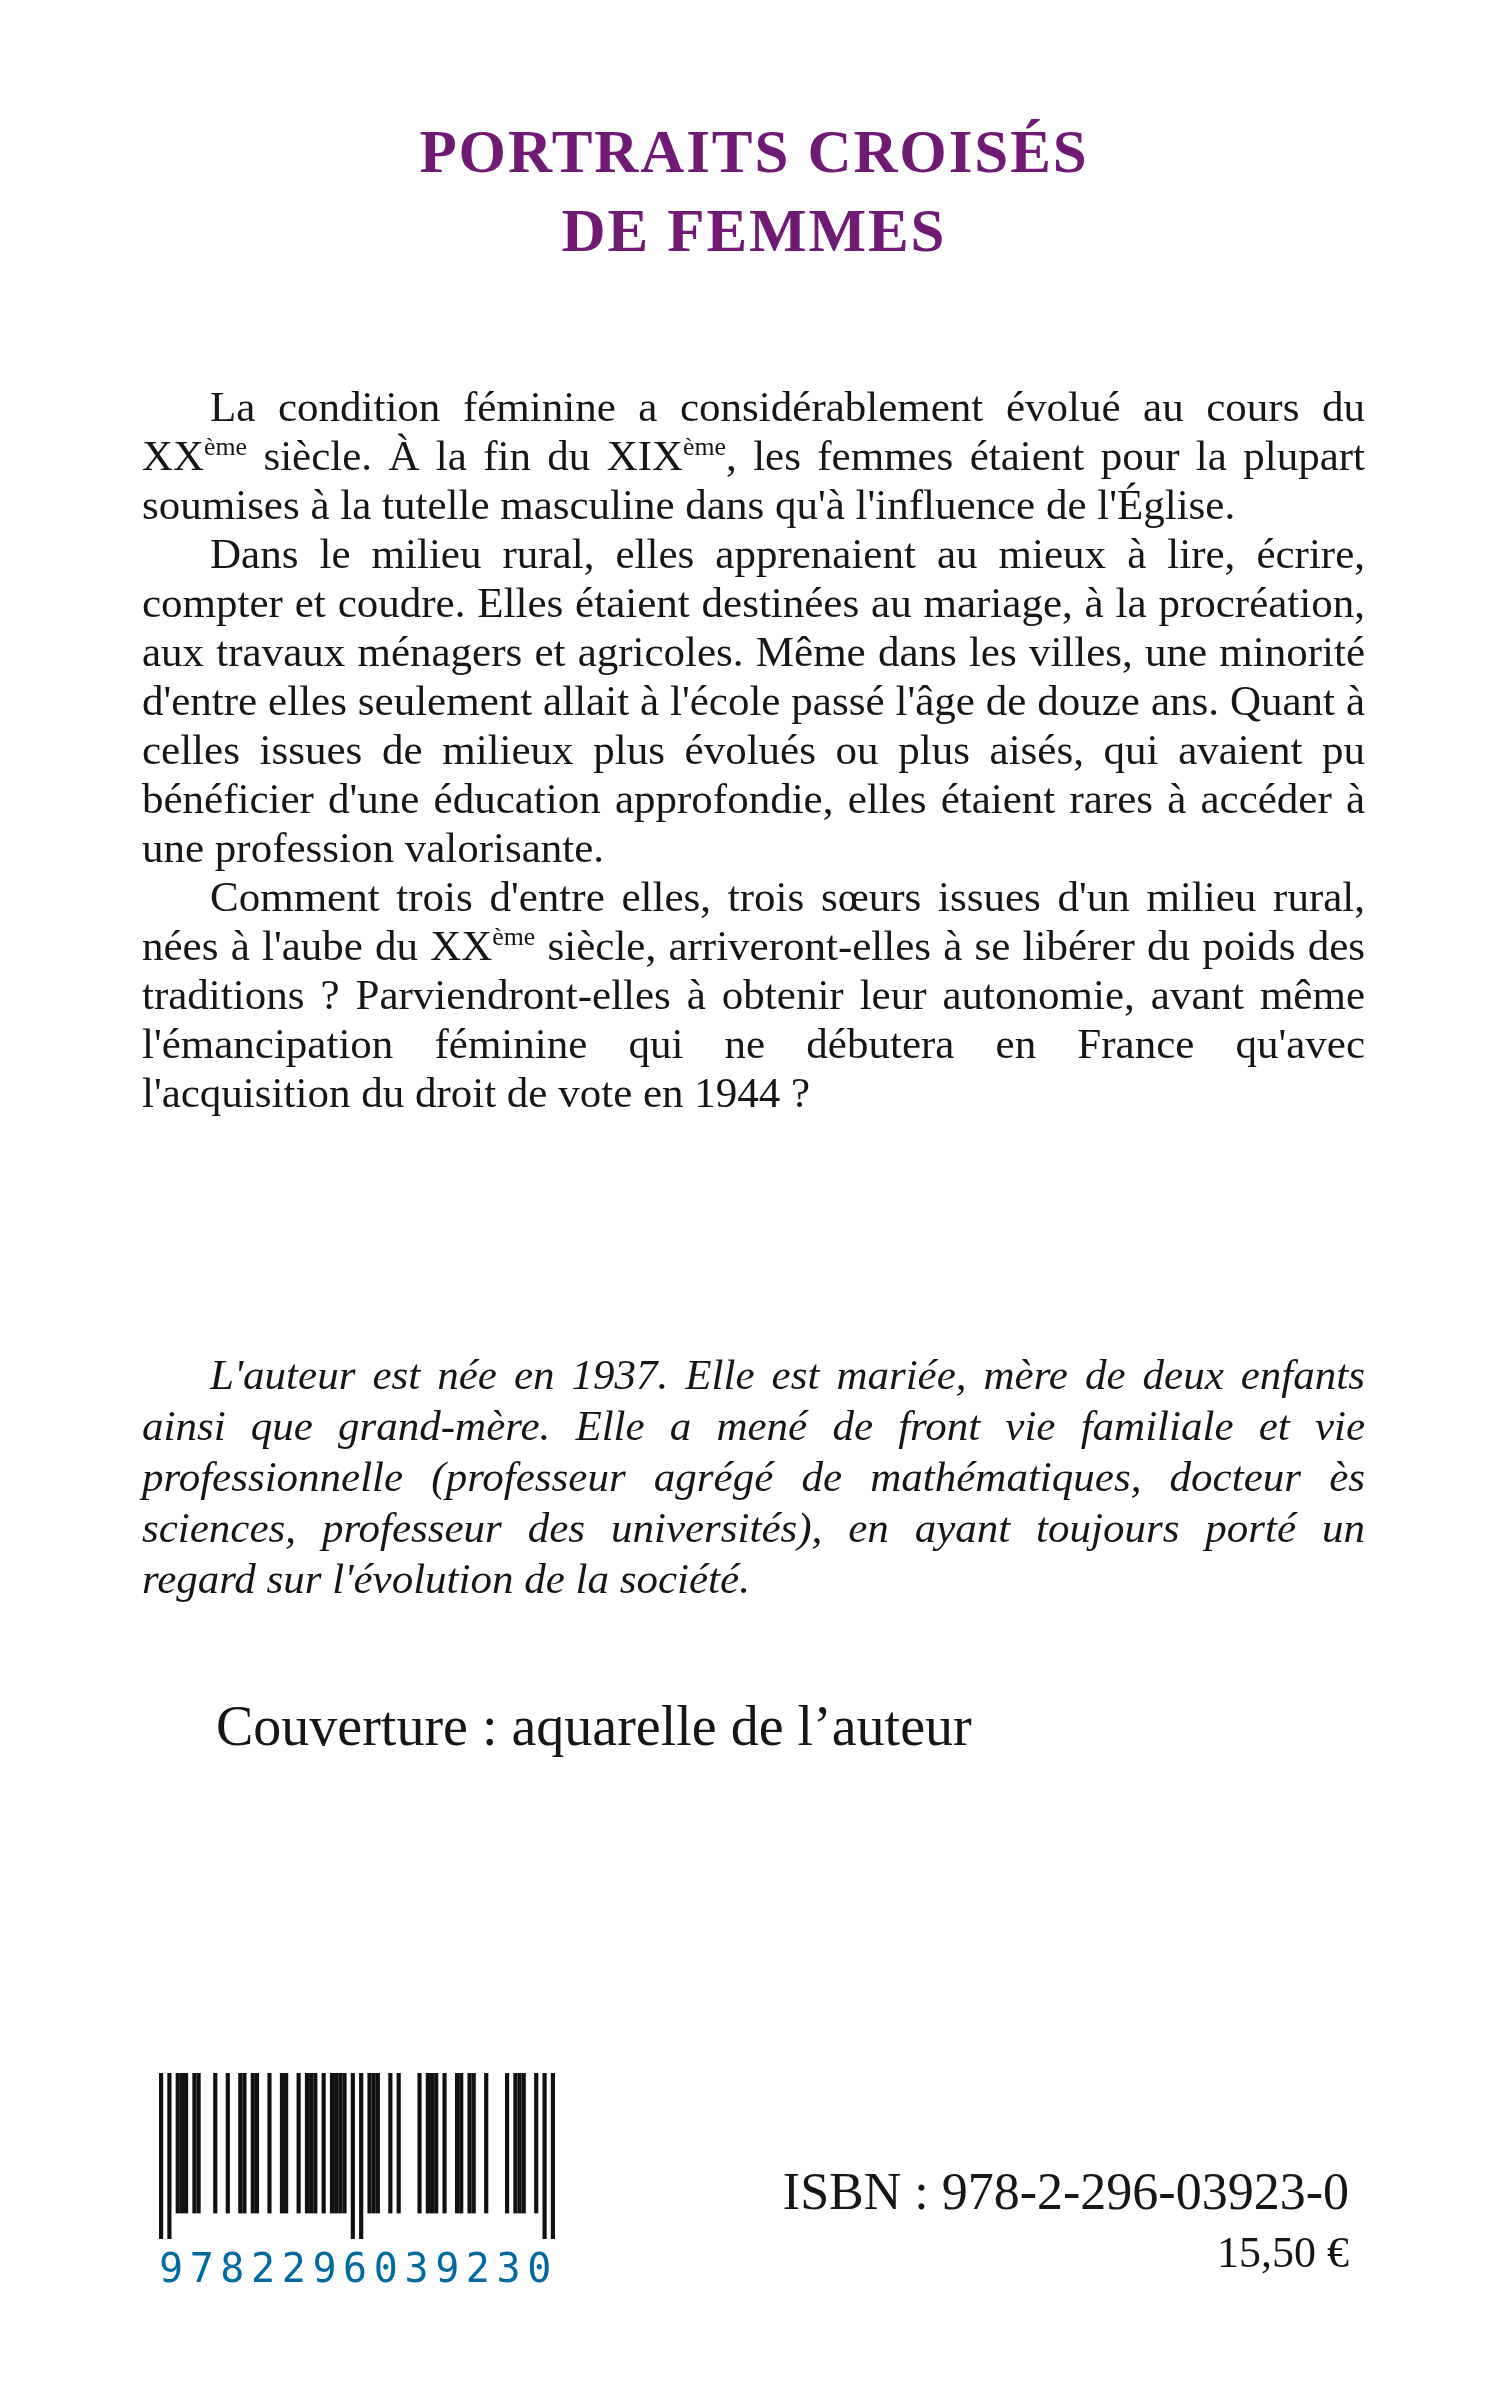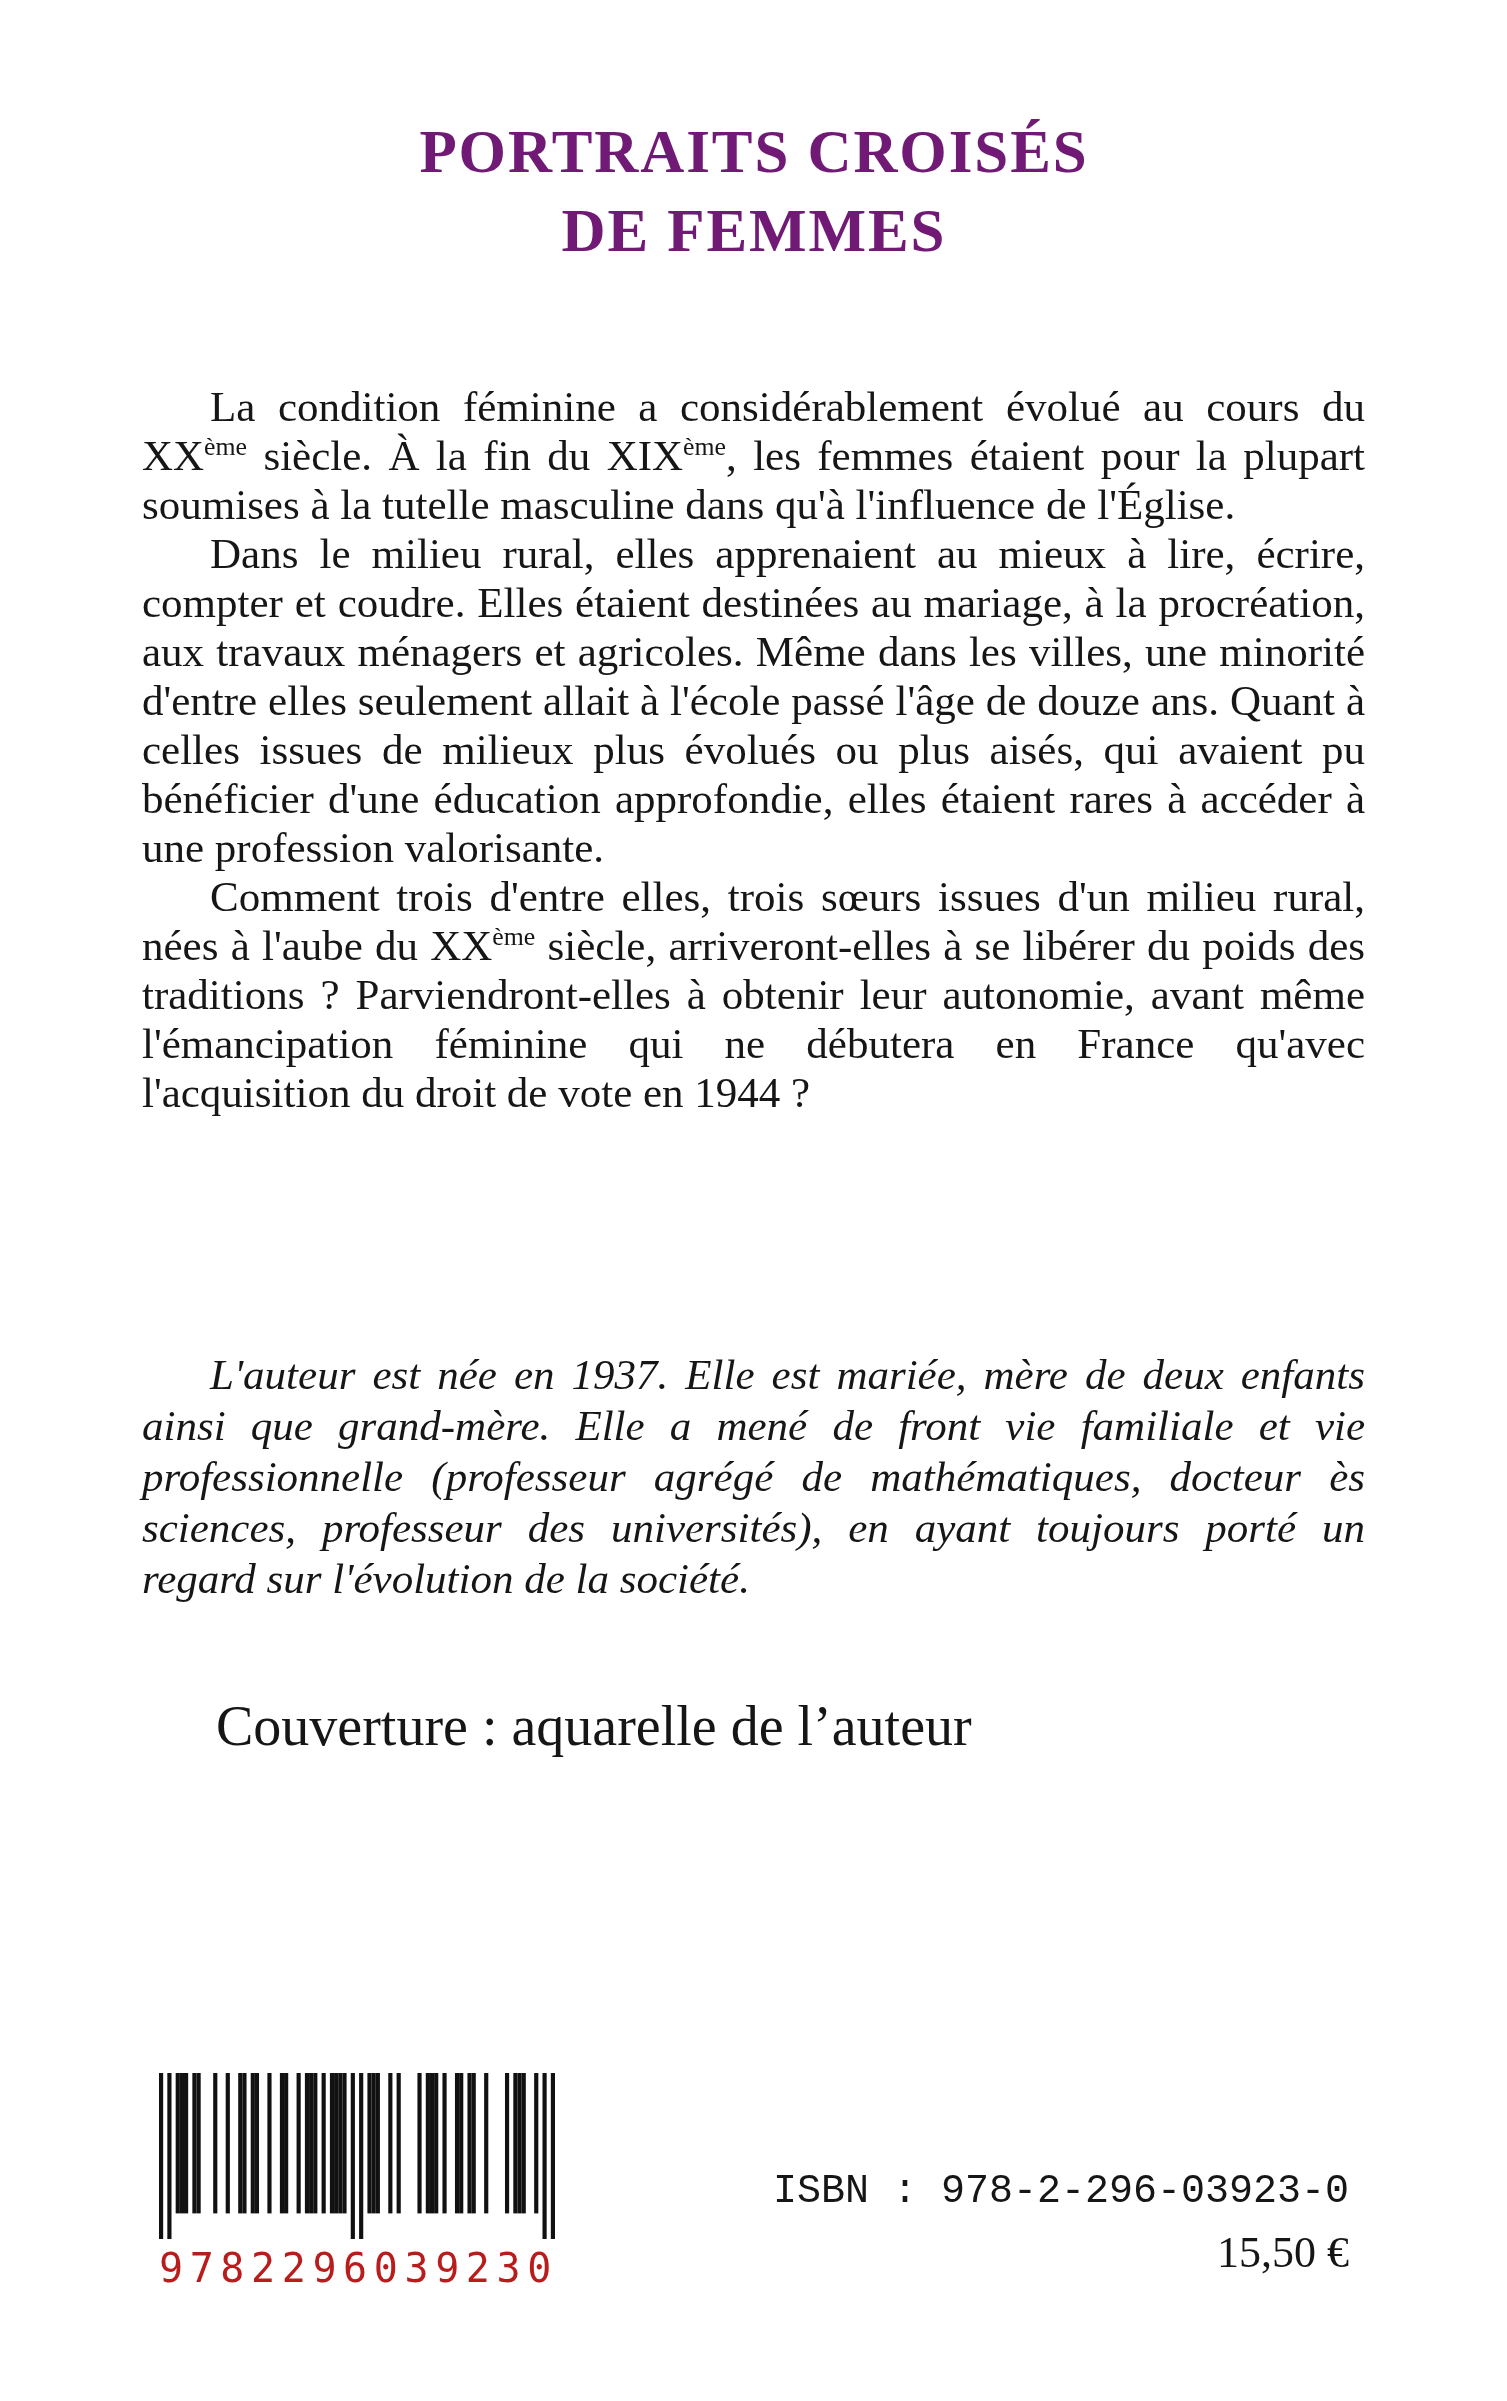--- a/index.html
+++ b/index.html
@@ -58,29 +58,29 @@
   .barcode-block svg rect { fill: #111111; }
   .barcode-digits {
     display: block;
     margin-top: 5.7px;
     width: 396px;
     text-align: center;
     font-family: "DejaVu Sans Mono", monospace;
     font-size: 40px;
     letter-spacing: 6.6px;
     white-space: nowrap;
-    color: #b91c1c;
+    color: #0369a1;
   }
   .isbn-block {
     position: absolute;
     right: 159px;
     top: 2169px;
     text-align: right;
   }
-  .isbn-line { font-size: 40px; line-height: 45px; font-family: Liberation Mono, monospace; }
+  .isbn-line { font-size: 52px; line-height: 45px; }
   .price-line { font-size: 44px; line-height: 51px; margin-top: 13.2px; }
 </style>
 </head>
 <body>
 
 <div class="cover">
 
   <h1 class="title" style="color: #701a75;">
     <span>PORTRAITS CROISÉS</span>
     <span>DE FEMMES</span>

